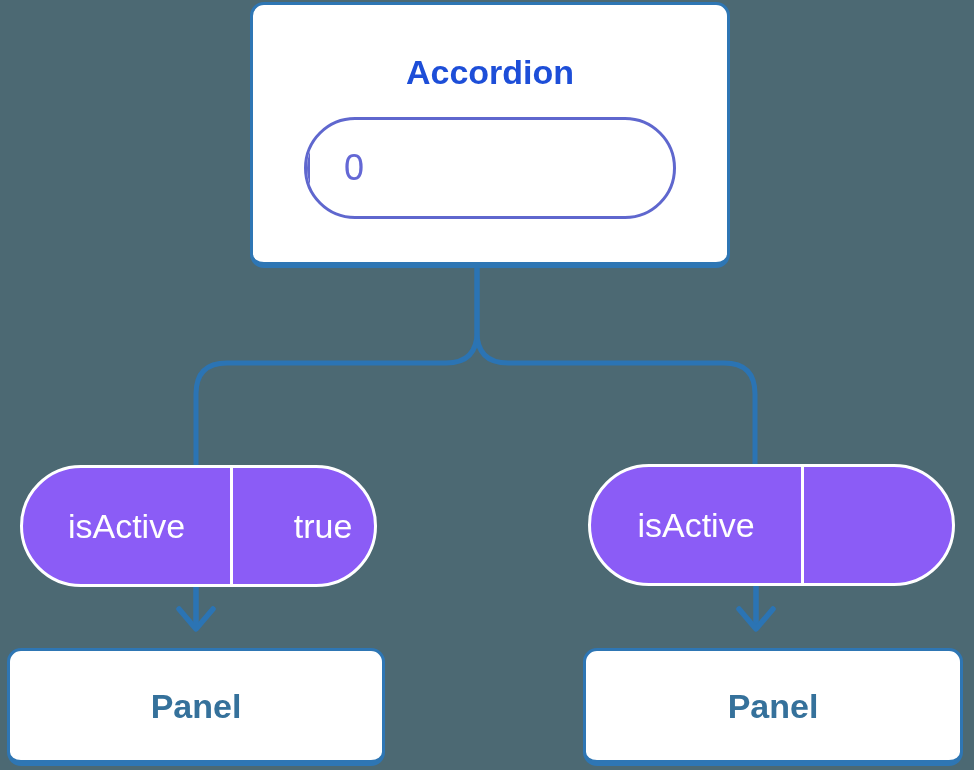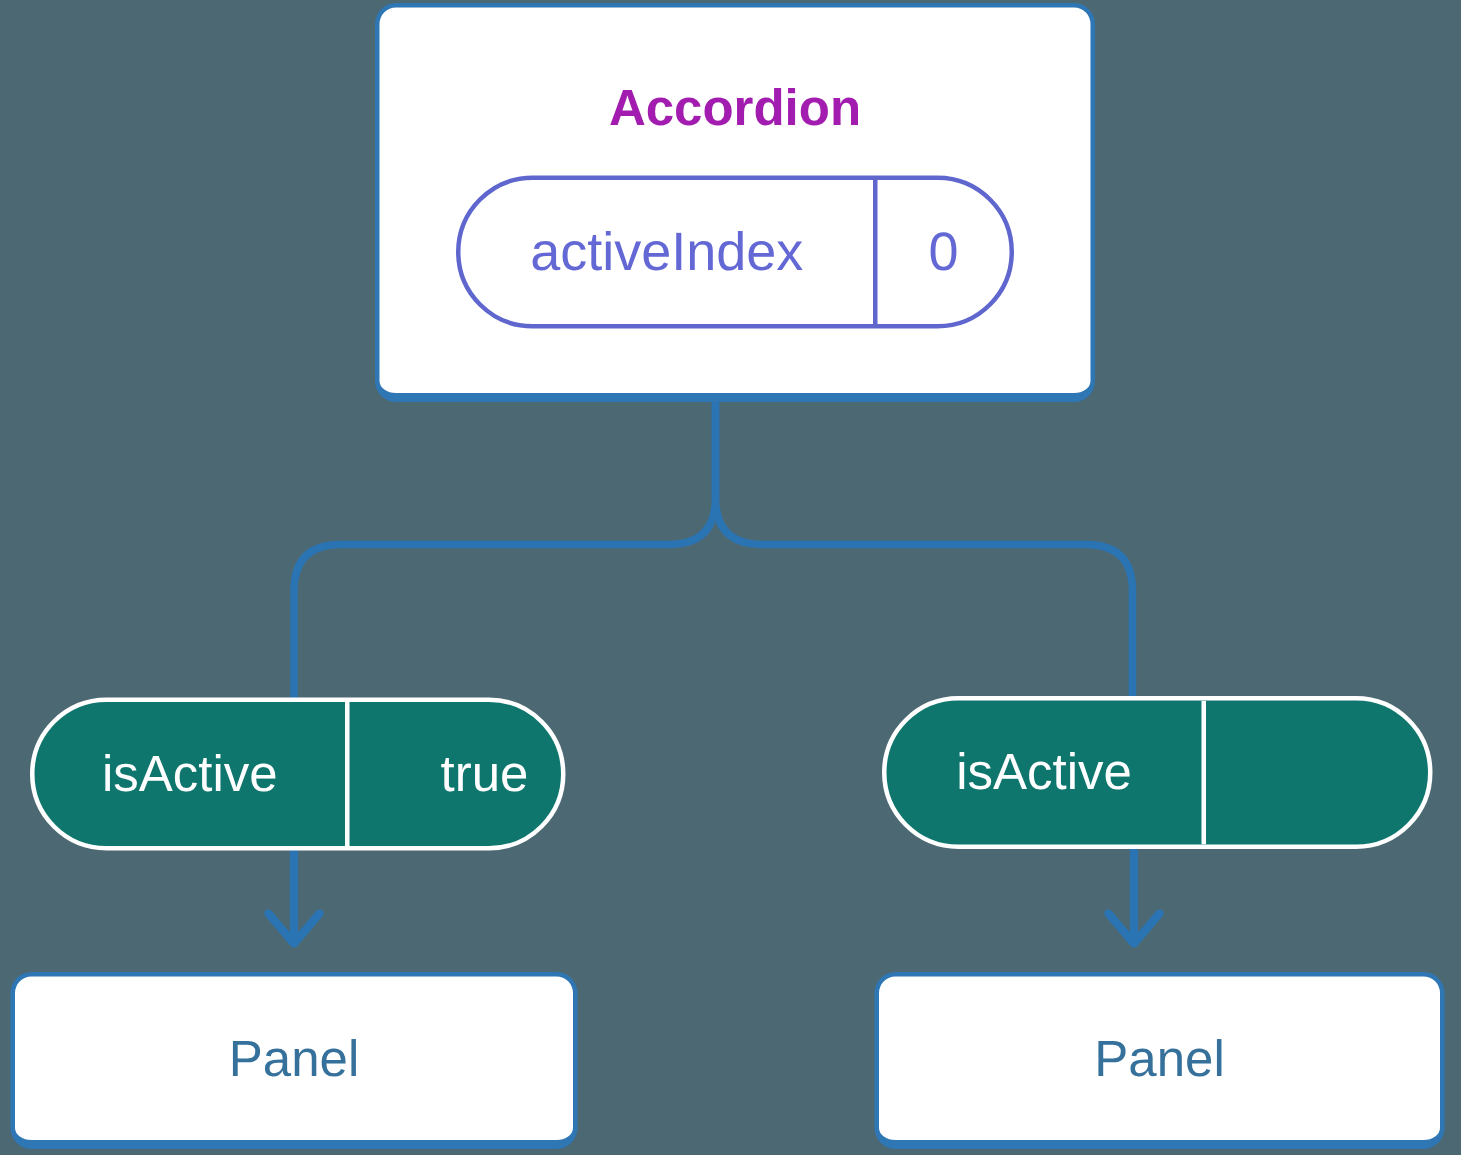--- a/index.html
+++ b/index.html
@@ -39,21 +39,21 @@
     border-radius: 14px;
     z-index: 2;
     display: flex;
     flex-direction: column;
     align-items: center;
   }
   .root-title {
     margin-top: 50px;
     font-size: 34px;
     font-weight: 600;
-    color: #a21caf;
+    color: #1d4ed8;
     line-height: 1;
   }
   .state-pill {
     margin-top: 28px;
     width: 372px;
     height: 102px;
     border: 3px solid #5F67CE;
     border-radius: 999px;
     display: flex;
     align-items: stretch;
@@ -67,22 +67,22 @@
     color: #6468D5;
     font-size: 36px;
   }
   .state-pill .seg.name { flex: 1 1 auto; }
   .state-pill .seg.value { width: 88px; }
   .state-pill .divider { width: 3px; background: #5F67CE; }
 
   
   .prop-pill {
     position: absolute;
-    height: 102px;
-    background: #0f766e;
+    height: 122px;
+    background: #8b5cf6;
     border: 3px solid #ffffff;
     border-radius: 999px;
     display: flex;
     align-items: stretch;
     overflow: hidden;
     z-index: 2;
   }
   .prop-pill.left  { left: 20px;  top: 465px; width: 357px; }
   .prop-pill.right { left: 588px; top: 464px; width: 367px; }
   .prop-pill .seg {
@@ -108,21 +108,21 @@
     border-radius: 14px;
     display: flex;
     align-items: center;
     justify-content: center;
     z-index: 2;
   }
   .panel-box.left  { left: 7px;   width: 378px; }
   .panel-box.right { left: 583px; width: 380px; }
   .panel-title {
     font-size: 34px;
-    font-weight: 400;
+    font-weight: 700;
     color: #35719B;
     line-height: 1;
   }
 </style>
 </head>
 <body>
 
 <div class="canvas">
 
   <svg class="connector-svg" viewBox="0 0 974 770" xmlns="http://www.w3.org/2000/svg">
@@ -130,21 +130,20 @@
     <path class="fork-line" d="M477 266 L477 332 Q477 363 508 363 L724 363 Q755 363 755 394 L755 467"></path>
     <path class="arrow-shaft" d="M196 566 L196 627"></path>
     <path class="arrow-head" d="M179 609 L196 629 L213 609"></path>
     <path class="arrow-shaft" d="M756 565 L756 627"></path>
     <path class="arrow-head" d="M739 609 L756 629 L773 609"></path>
   </svg>
 
   <div class="root-card">
     <div class="root-title">Accordion</div>
     <div class="state-pill">
-      <div class="seg name">activeIndex</div>
       <div class="divider"></div>
       <div class="seg value">0</div>
     </div>
   </div>
 
   <div class="prop-pill left">
     <div class="seg name">isActive</div>
     <div class="divider"></div>
     <div class="seg value">true</div>
   </div>

